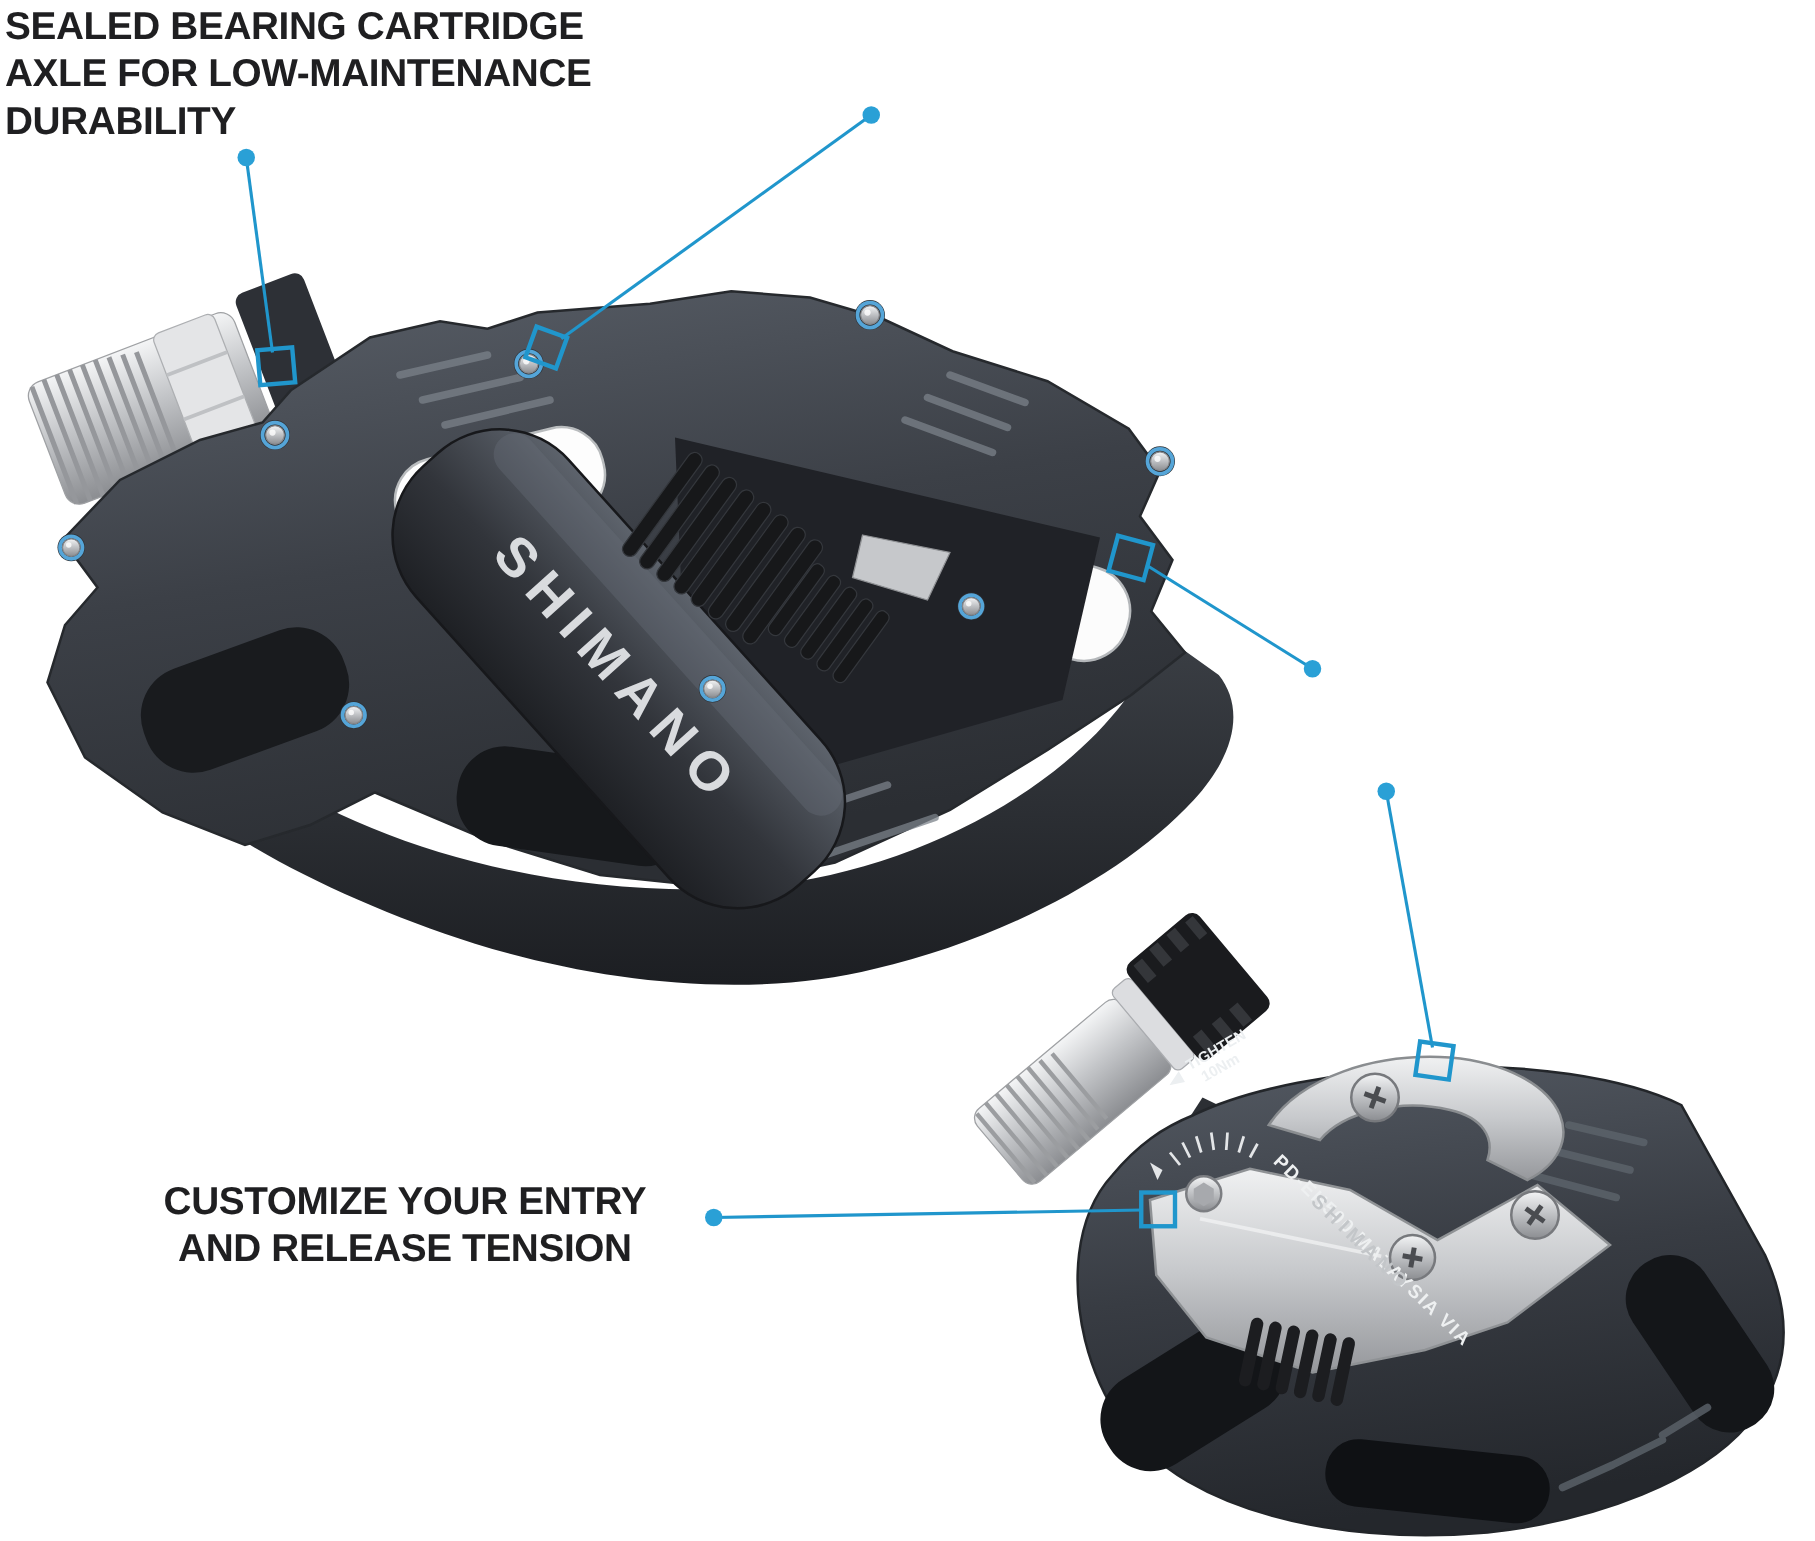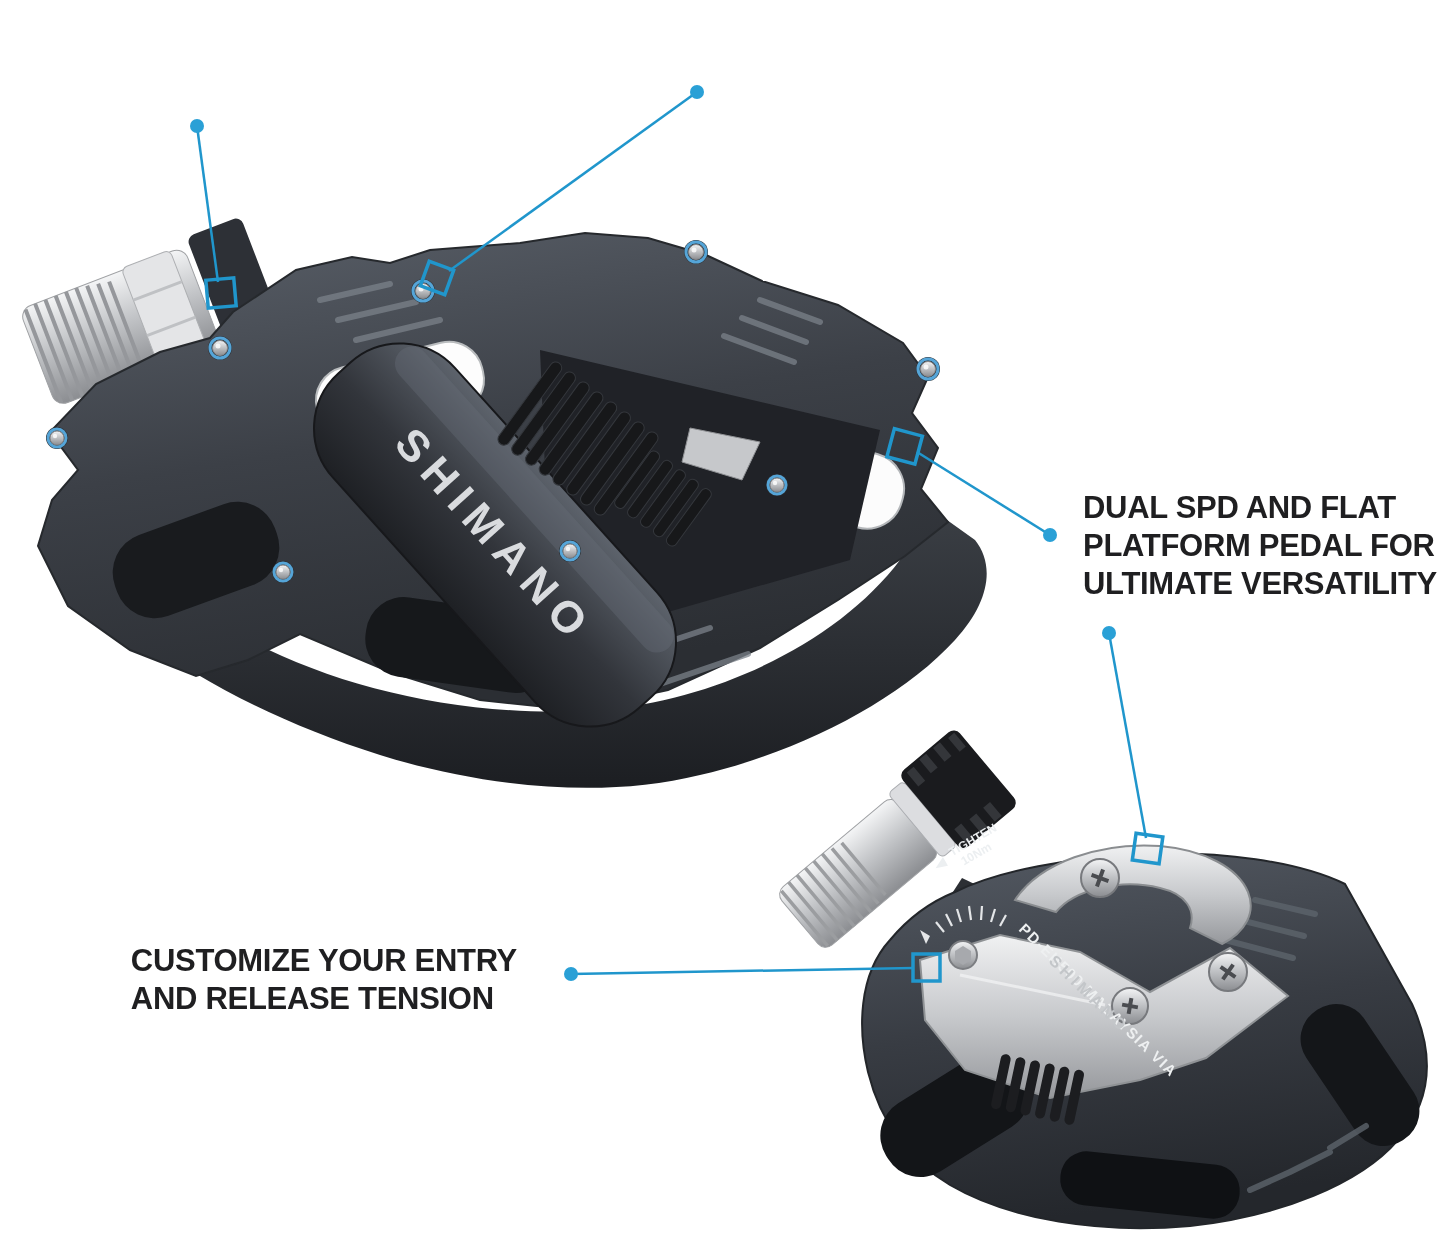--- a/index.html
+++ b/index.html
@@ -16,21 +16,21 @@
     font-weight:bold;
     font-size:31px;
     line-height:38px;
     letter-spacing:-0.3px;
     color:#1f1f21;
     white-space:pre-line;
   }
   #callout-sealed{left:4px;top:2px;}
   #callout-platform{left:727px;top:6px;}
   #callout-dualspd{left:1083px;top:489px;}
-  #callout-tension{right:935px;top:942px;text-align:left;}
+  #callout-tension{right:935px;top:942px;text-align:center;}
 </style>
 </head>
 <body>
 
 <div class="canvas">
 
 <svg width="1452" height="1233" viewBox="0 0 1452 1233">
   <defs>
     <linearGradient id="gSilver" x1="0" y1="0" x2="0" y2="1">
       <stop offset="0" stop-color="#f4f5f6"></stop>
@@ -288,19 +288,19 @@
       <rect x="1134" y="835" width="27" height="27" fill="none" stroke-width="3.5" transform="rotate(8 1148 849)"></rect>
     </g>
     <g>
       <line x1="571" y1="974" x2="914" y2="968" stroke-width="2.5"></line>
       <circle cx="571" cy="974" r="7" fill="#2aa0d6" stroke="none"></circle>
       <rect x="913" y="954" width="27" height="27" fill="none" stroke-width="3.5"></rect>
     </g>
   </g>
 </svg>
 
-<div class="callout" id="callout-dualspd">DUAL SPD AND FLAT
-PLATFORM PEDAL FOR
-ULTIMATE VERSATILITY</div>
+<div class="callout" id="callout-sealed">SEALED BEARING CARTRIDGE
+AXLE FOR LOW-MAINTENANCE
+DURABILITY</div>
 <div class="callout" id="callout-tension">CUSTOMIZE YOUR ENTRY
 AND RELEASE TENSION</div>
 
 </div>
 
 </body></html>

